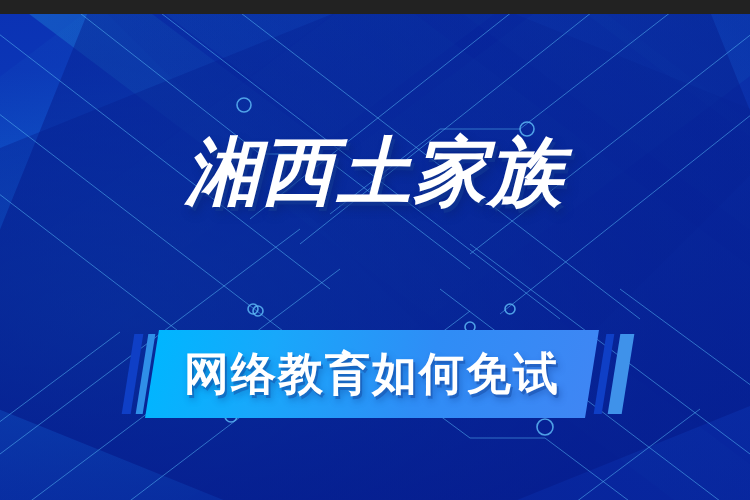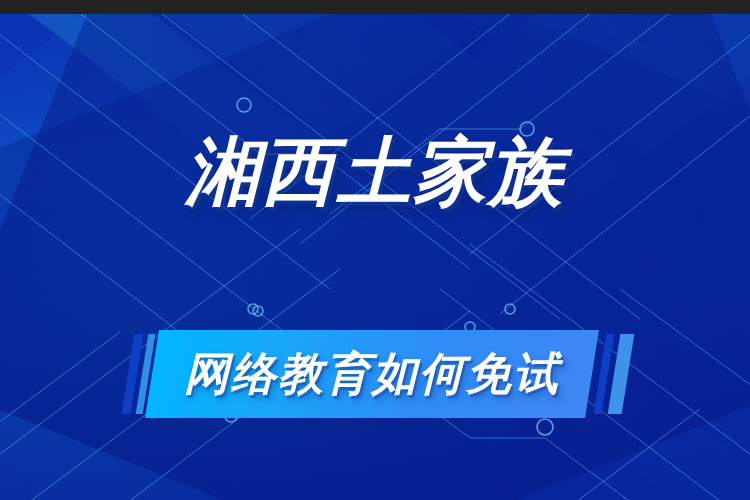--- a/index.html
+++ b/index.html
@@ -96,21 +96,21 @@
   .stripe-r1{left:600px;background:#0f3fc6;width:8px;}
   .stripe-r2{left:614px;background:#3f92ea;width:14px;}
   .sub-bar{
     position:absolute;left:152px;width:440px;top:0;height:88px;
     background:linear-gradient(100deg,#00b6ff 0%,#18a8fb 26%,#2f8df6 62%,#3f86f4 100%);
     transform:skewX(-9deg);
   }
   .sub-text{
     position:absolute;left:152px;width:440px;top:0;height:88px;
     display:flex;align-items:center;justify-content:center;
-    color:#fff;font-weight:bold;font-style:italic;font-size:45px;letter-spacing:2px;
+    color:#fff;font-weight:bold;font-size:45px;letter-spacing:2px;
     text-shadow:2px 3px 0 rgba(20,70,160,.45), 3px 5px 7px rgba(10,40,120,.35);
     white-space:nowrap;
   }
 </style>
 </head>
 <body>
 
 <div id="banner">
 
   <div class="bg-base"></div>

